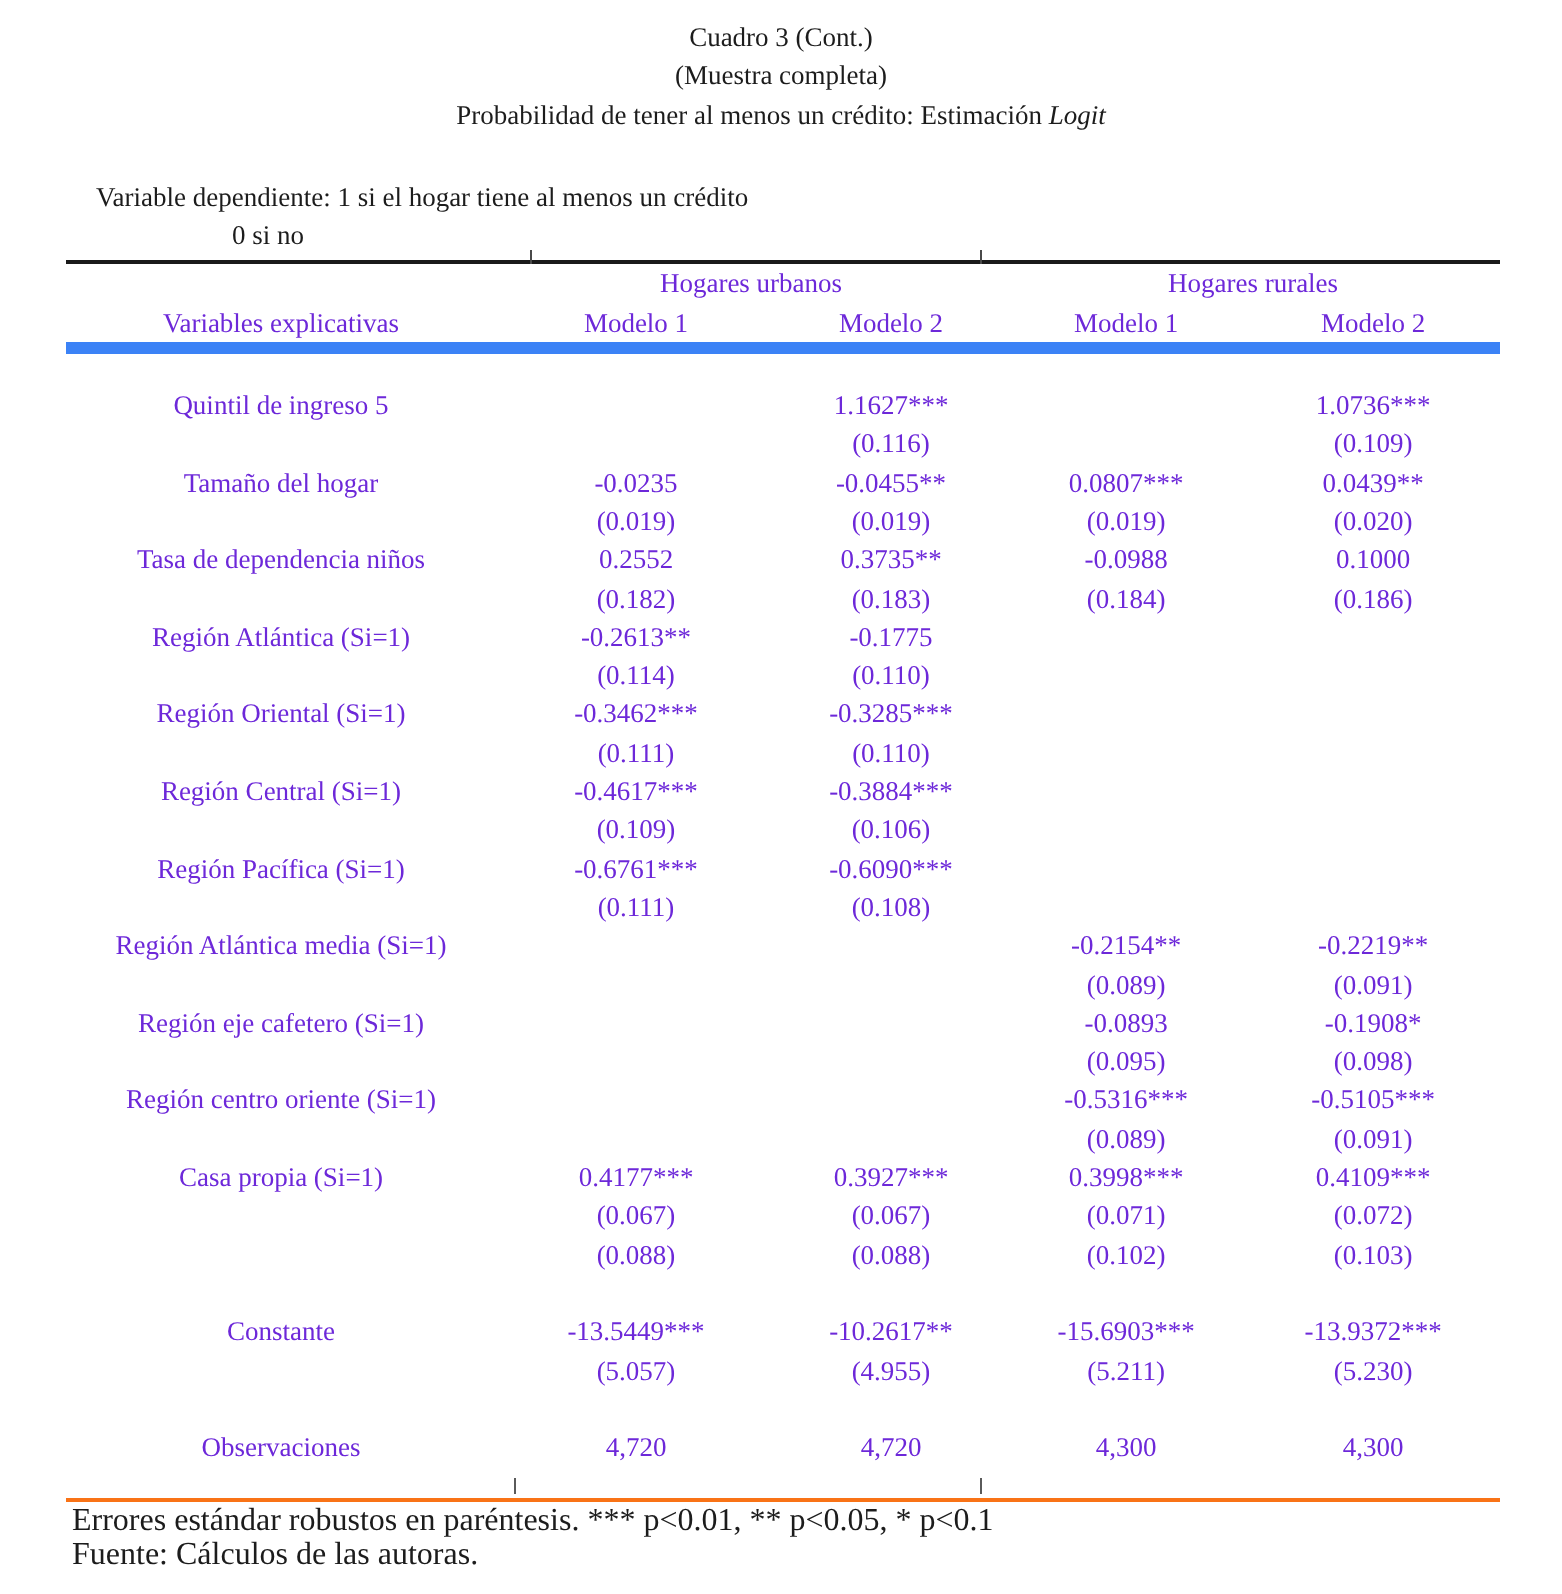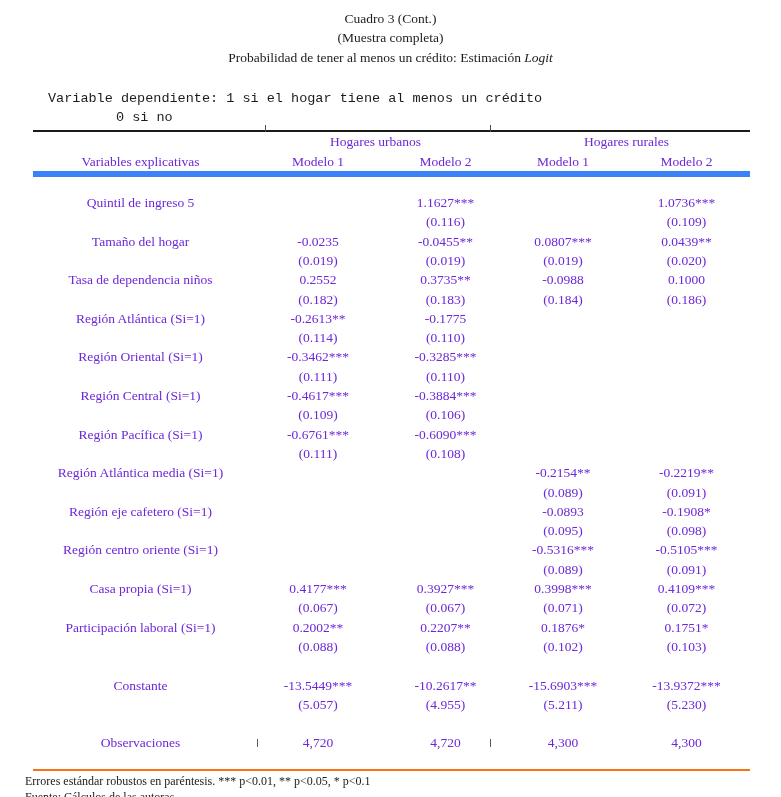--- a/index.html
+++ b/index.html
@@ -17,21 +17,21 @@
     position: relative;
   }
   .page { position: relative; width: 781px; height: 797px; border-radius: 17px; }
 
   
   .heading { padding-top: 9px; text-align: center; line-height: 19.3px; }
   .heading .line { white-space: pre; }
   .italic { font-style: italic; }
 
   
-  .depvar { margin-top: 22px; line-height: 19.3px; font-family: Liberation Mono, monospace; }
+  .depvar { margin-top: 22px; line-height: 19.3px; }
   .depvar .l1 { margin-left: 48px; }
   .depvar .l2 { margin-left: 116px; }
 
   
   table.results {
     border-collapse: collapse;
     table-layout: fixed;
     width: 717px;
     margin-left: 33px;
     margin-top: 3px;
@@ -48,21 +48,21 @@
     white-space: nowrap;
   }
   tr.group-row th { border-top: 2px solid #1a1a1a; }
   tr.colhead-row th { border-bottom: 6px solid #3b82f6; }
   td.lbl, th.lbl { text-align: left; padding-left: 15px; }
   tr.spacer td { line-height: 16px; height: 16px; }
   tr.gap td { line-height: 19.3px; height: 19.3px; }
   tr.obs-row td { border-bottom: 2px solid #f97316; padding-bottom: 16px; }
 
   
-  .notes { margin-left: 25px; margin-top: 2px; font-size: 12px; line-height: 16.5px; }
+  .notes { margin-left: 36px; margin-top: 2px; font-size: 16px; line-height: 16.5px; }
 
   
   .tick { position: absolute; width: 1px; background: #4a4a4a; }
   .tick.t1 { left: 265px; top: 125px; height: 7px; }
   .tick.t2 { left: 490px; top: 125px; height: 7px; }
   .tick.b1 { left: 257px; top: 739px; height: 8px; background: #5a5a5a; }
   .tick.b2 { left: 490px; top: 739px; height: 8px; background: #5a5a5a; }
 </style>
 </head>
 <body>
@@ -255,27 +255,20 @@
           <td>0.4109***</td>
         </tr>
         <tr>
           <td class="lbl"></td>
           <td>(0.067)</td>
           <td>(0.067)</td>
           <td>(0.071)</td>
           <td>(0.072)</td>
         </tr>
         <tr>
-          <td class="lbl">Participación laboral (Si=1)</td>
-          <td>0.2002**</td>
-          <td>0.2207**</td>
-          <td>0.1876*</td>
-          <td>0.1751*</td>
-        </tr>
-        <tr>
           <td class="lbl"></td>
           <td>(0.088)</td>
           <td>(0.088)</td>
           <td>(0.102)</td>
           <td>(0.103)</td>
         </tr>
         <tr class="gap">
           <td colspan="5"></td>
         </tr>
         <tr>

